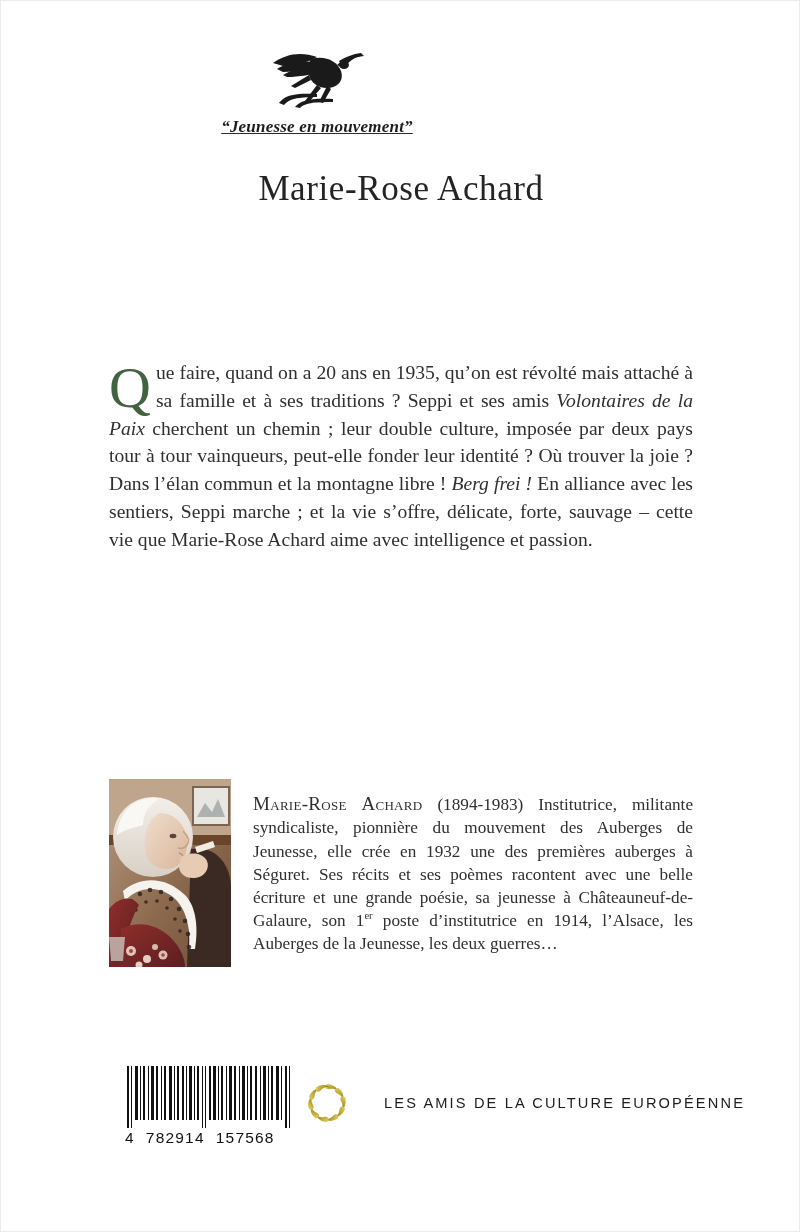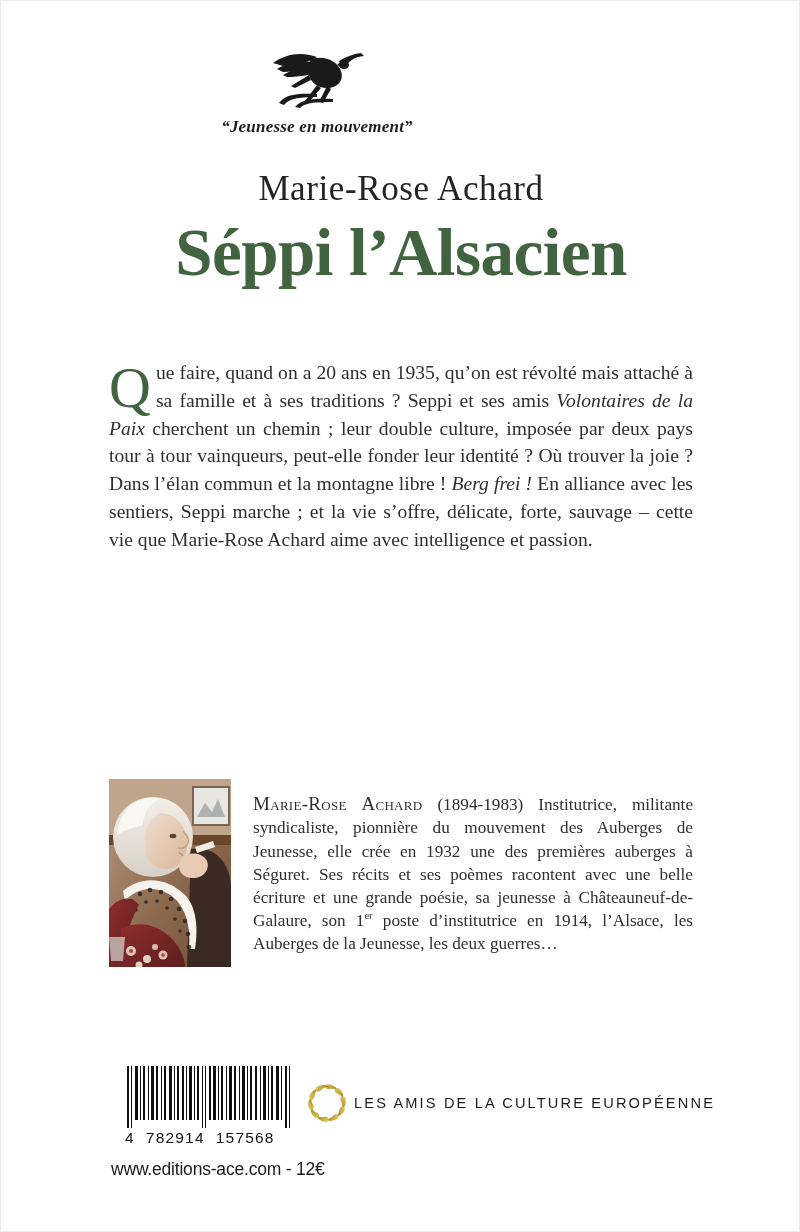--- a/index.html
+++ b/index.html
@@ -19,20 +19,21 @@
     color: #2b2b2b;
   }
 
   
   .imprint {
     position: absolute;
     top: 44px;
     left: 0;
     width: 632px;
     text-align: center;
+    text-decoration: underline;
   }
   .bird-mark {
     display: block;
     margin: 0 auto;
     width: 104px;
     height: 66px;
   }
   .collection-tagline {
     display: block;
     margin-top: 6px;
@@ -156,21 +157,21 @@
 
   .publisher {
     position: absolute;
     left: 303px;
     top: 1079px;
     display: flex;
     align-items: center;
   }
   .publisher-mark { width: 46px; height: 46px; display: block; }
   .publisher-name {
-    margin-left: 4px;
+    margin-left: 34px;
     font-family: "Liberation Sans", "DejaVu Sans", sans-serif;
     font-size: 14.6px;
     letter-spacing: 2.15px;
     color: #1c1c1c;
     white-space: nowrap;
   }
 </style>
 </head>
 <body>
 
@@ -197,21 +198,20 @@
 
         <path d="M14 58 C20 50, 30 48, 52 49 L52 52 C32 52, 24 54, 19 60 Z"></path>
         <path d="M30 62 C36 55, 46 53, 68 54 L68 57 C48 57, 40 58, 35 63 Z"></path>
       </g>
     </svg>
     <span class="collection-tagline">“Jeunesse en mouvement”</span>
   </div>
 
   <div class="author-name">Marie-Rose Achard</div>
 
-  <div class="book-title">Séppi l’Alsacien</div>
 
   <div class="blurb">
     <span class="dropcap">Q</span><span>ue faire, quand on a 20 ans en 1935, qu’on est révolté mais attaché à sa famille et à ses traditions ? Seppi et ses amis </span><em>Volontaires de la Paix</em><span> cherchent un chemin ; leur double culture, imposée par deux pays tour à tour vainqueurs, peut-elle fonder leur identité ? Où trouver la joie ? Dans l’élan commun et la montagne libre ! </span><em>Berg frei !</em><span> En alliance avec les sentiers, Seppi marche ; et la vie s’offre, délicate, forte, sauvage – cette vie que Marie-Rose Achard aime avec intelligence et passion.</span>
   </div>
 
   <div class="bio-block">
 
     <div class="author-photo">
       <svg viewBox="0 0 122 188" preserveAspectRatio="xMidYMid slice">
         <defs>
@@ -339,21 +339,20 @@
         <rect x="146" y="0" width="2" height="54"></rect>
         <rect x="151" y="0" width="3" height="54"></rect>
         <rect x="156" y="0" width="1" height="54"></rect>
         <rect x="160" y="0" width="2" height="62"></rect>
         <rect x="164" y="0" width="1" height="62"></rect>
       </g>
     </svg>
     <div class="barcode-digits">4  782914  157568</div>
   </div>
 
-  <div class="site-price">www.editions-ace.com - 12€</div>
 
   <div class="publisher">
     <svg class="publisher-mark" viewBox="0 0 46 46">
       <defs>
         <linearGradient id="goldA" x1="0" y1="0" x2="1" y2="1">
           <stop offset="0%" stop-color="#e6cf62"></stop>
           <stop offset="50%" stop-color="#b39b2a"></stop>
           <stop offset="100%" stop-color="#6e5c12"></stop>
         </linearGradient>
       </defs>

